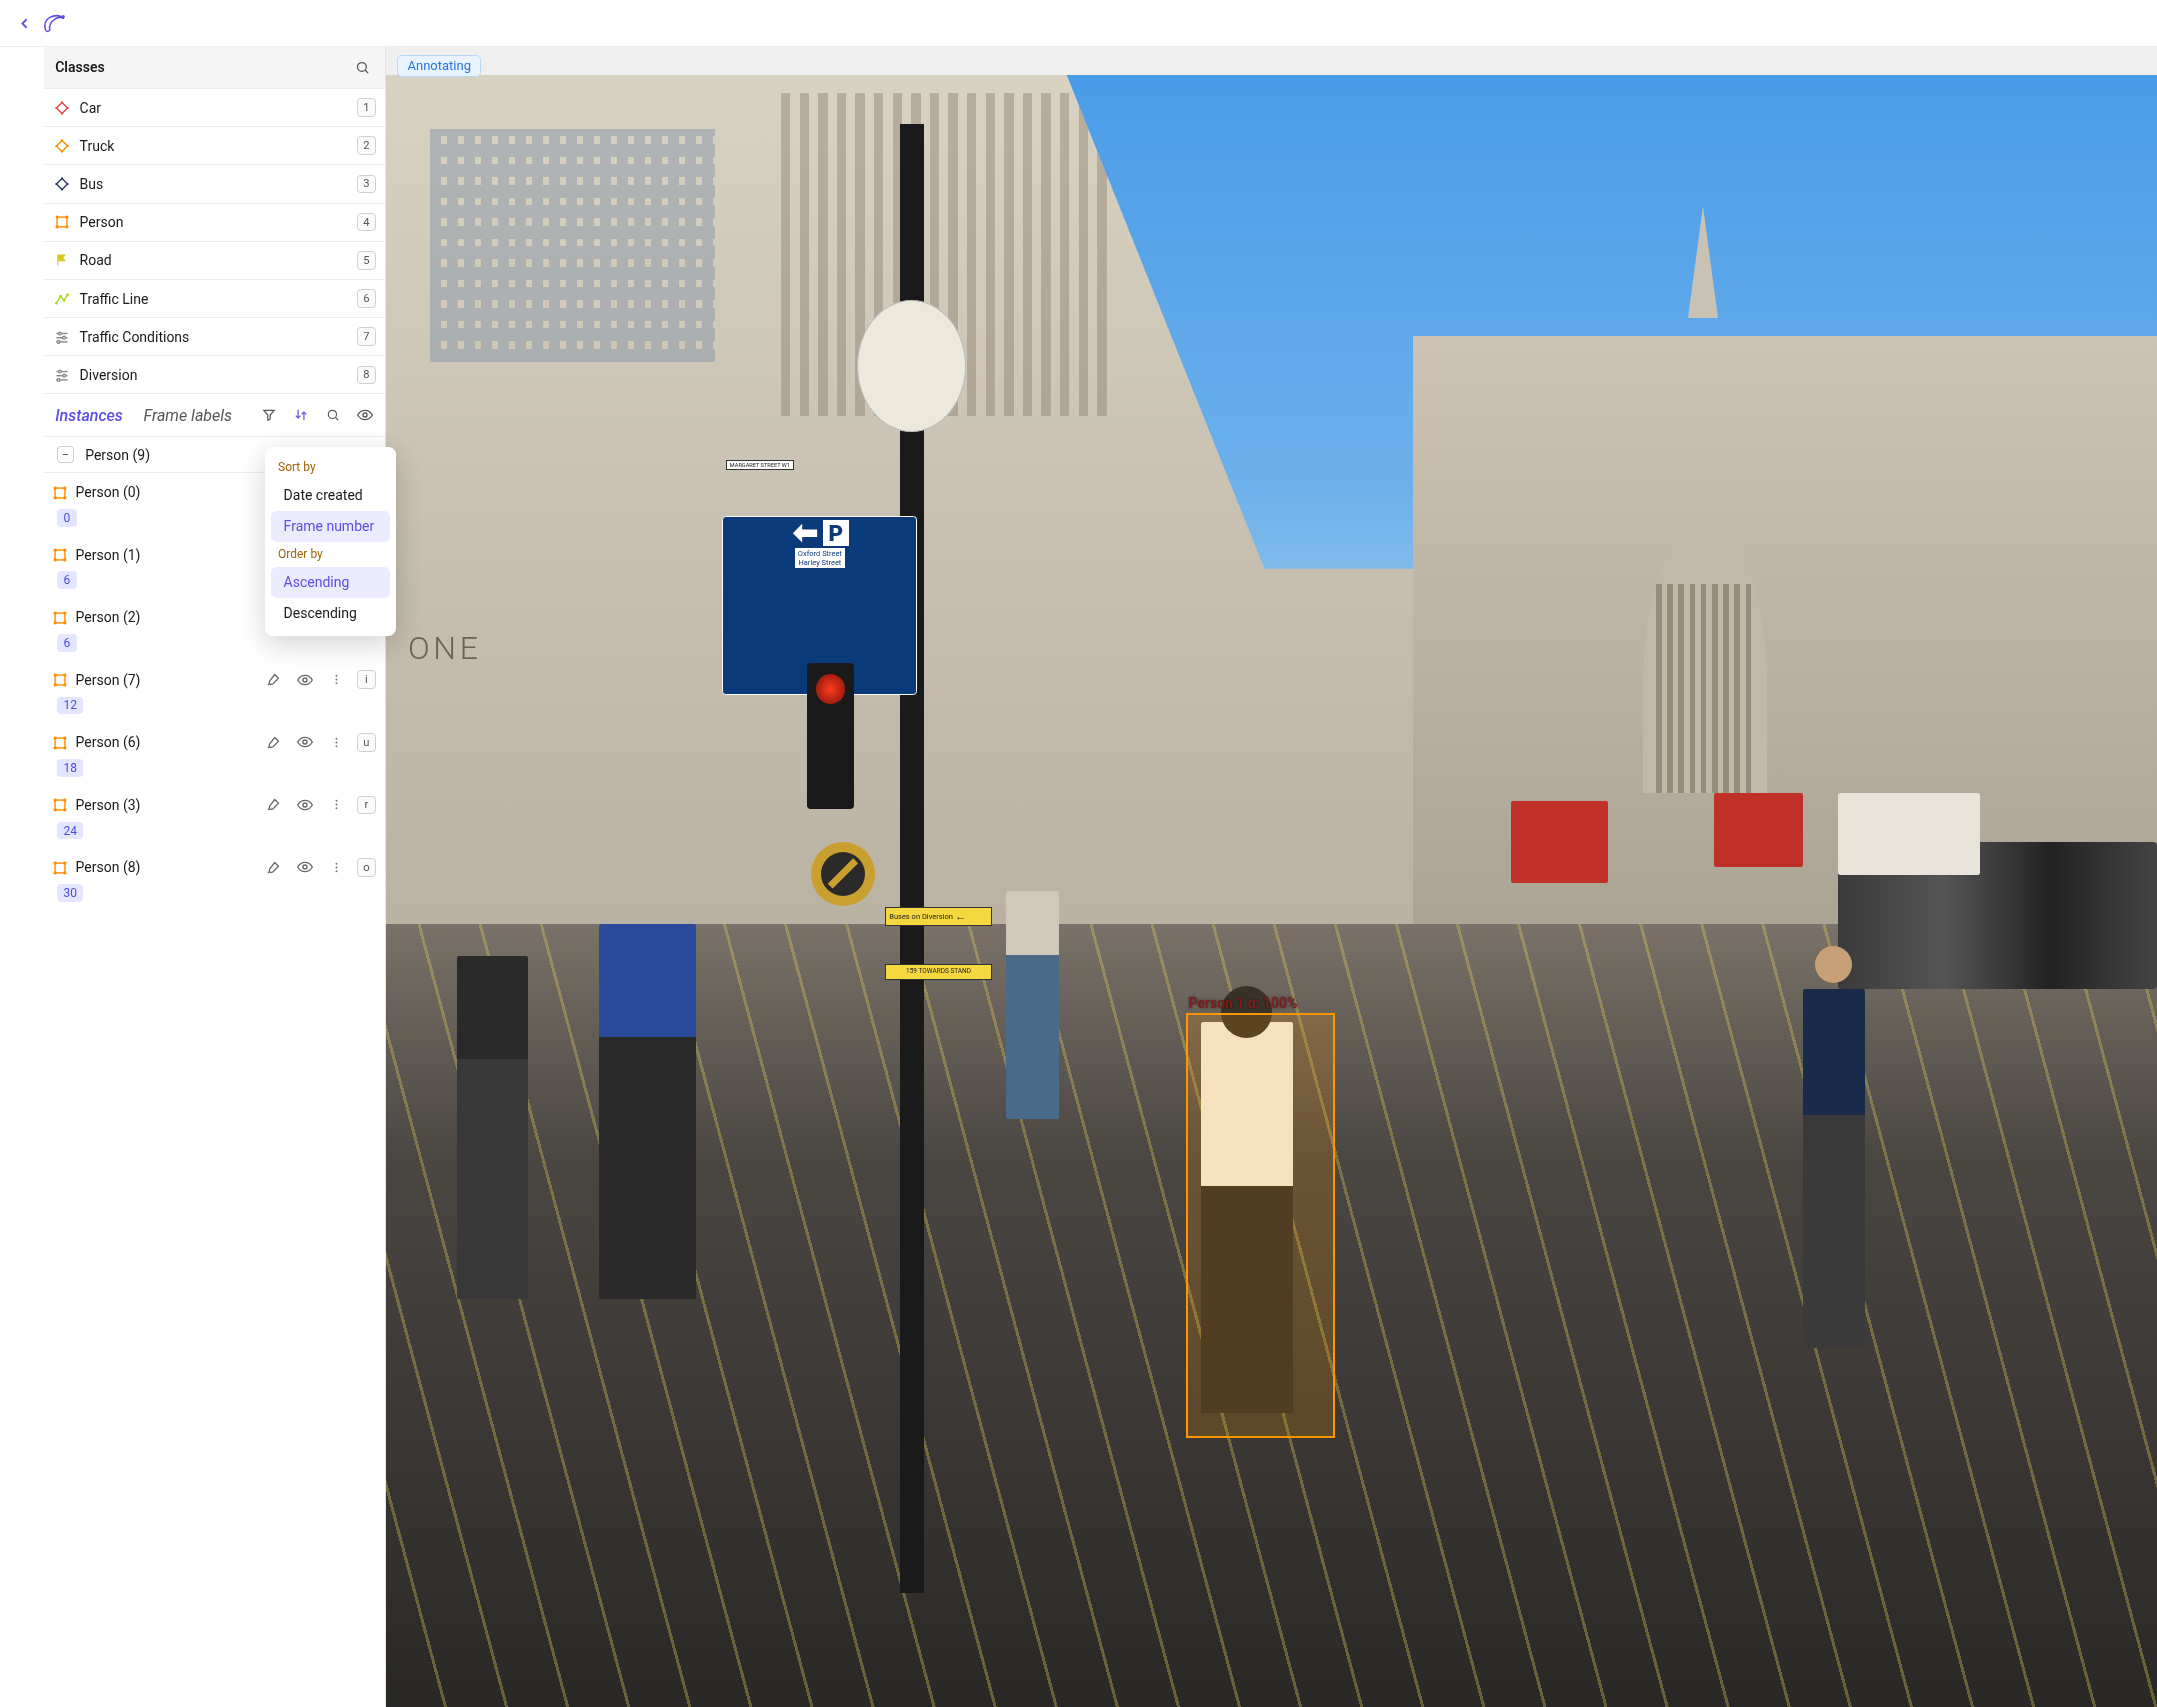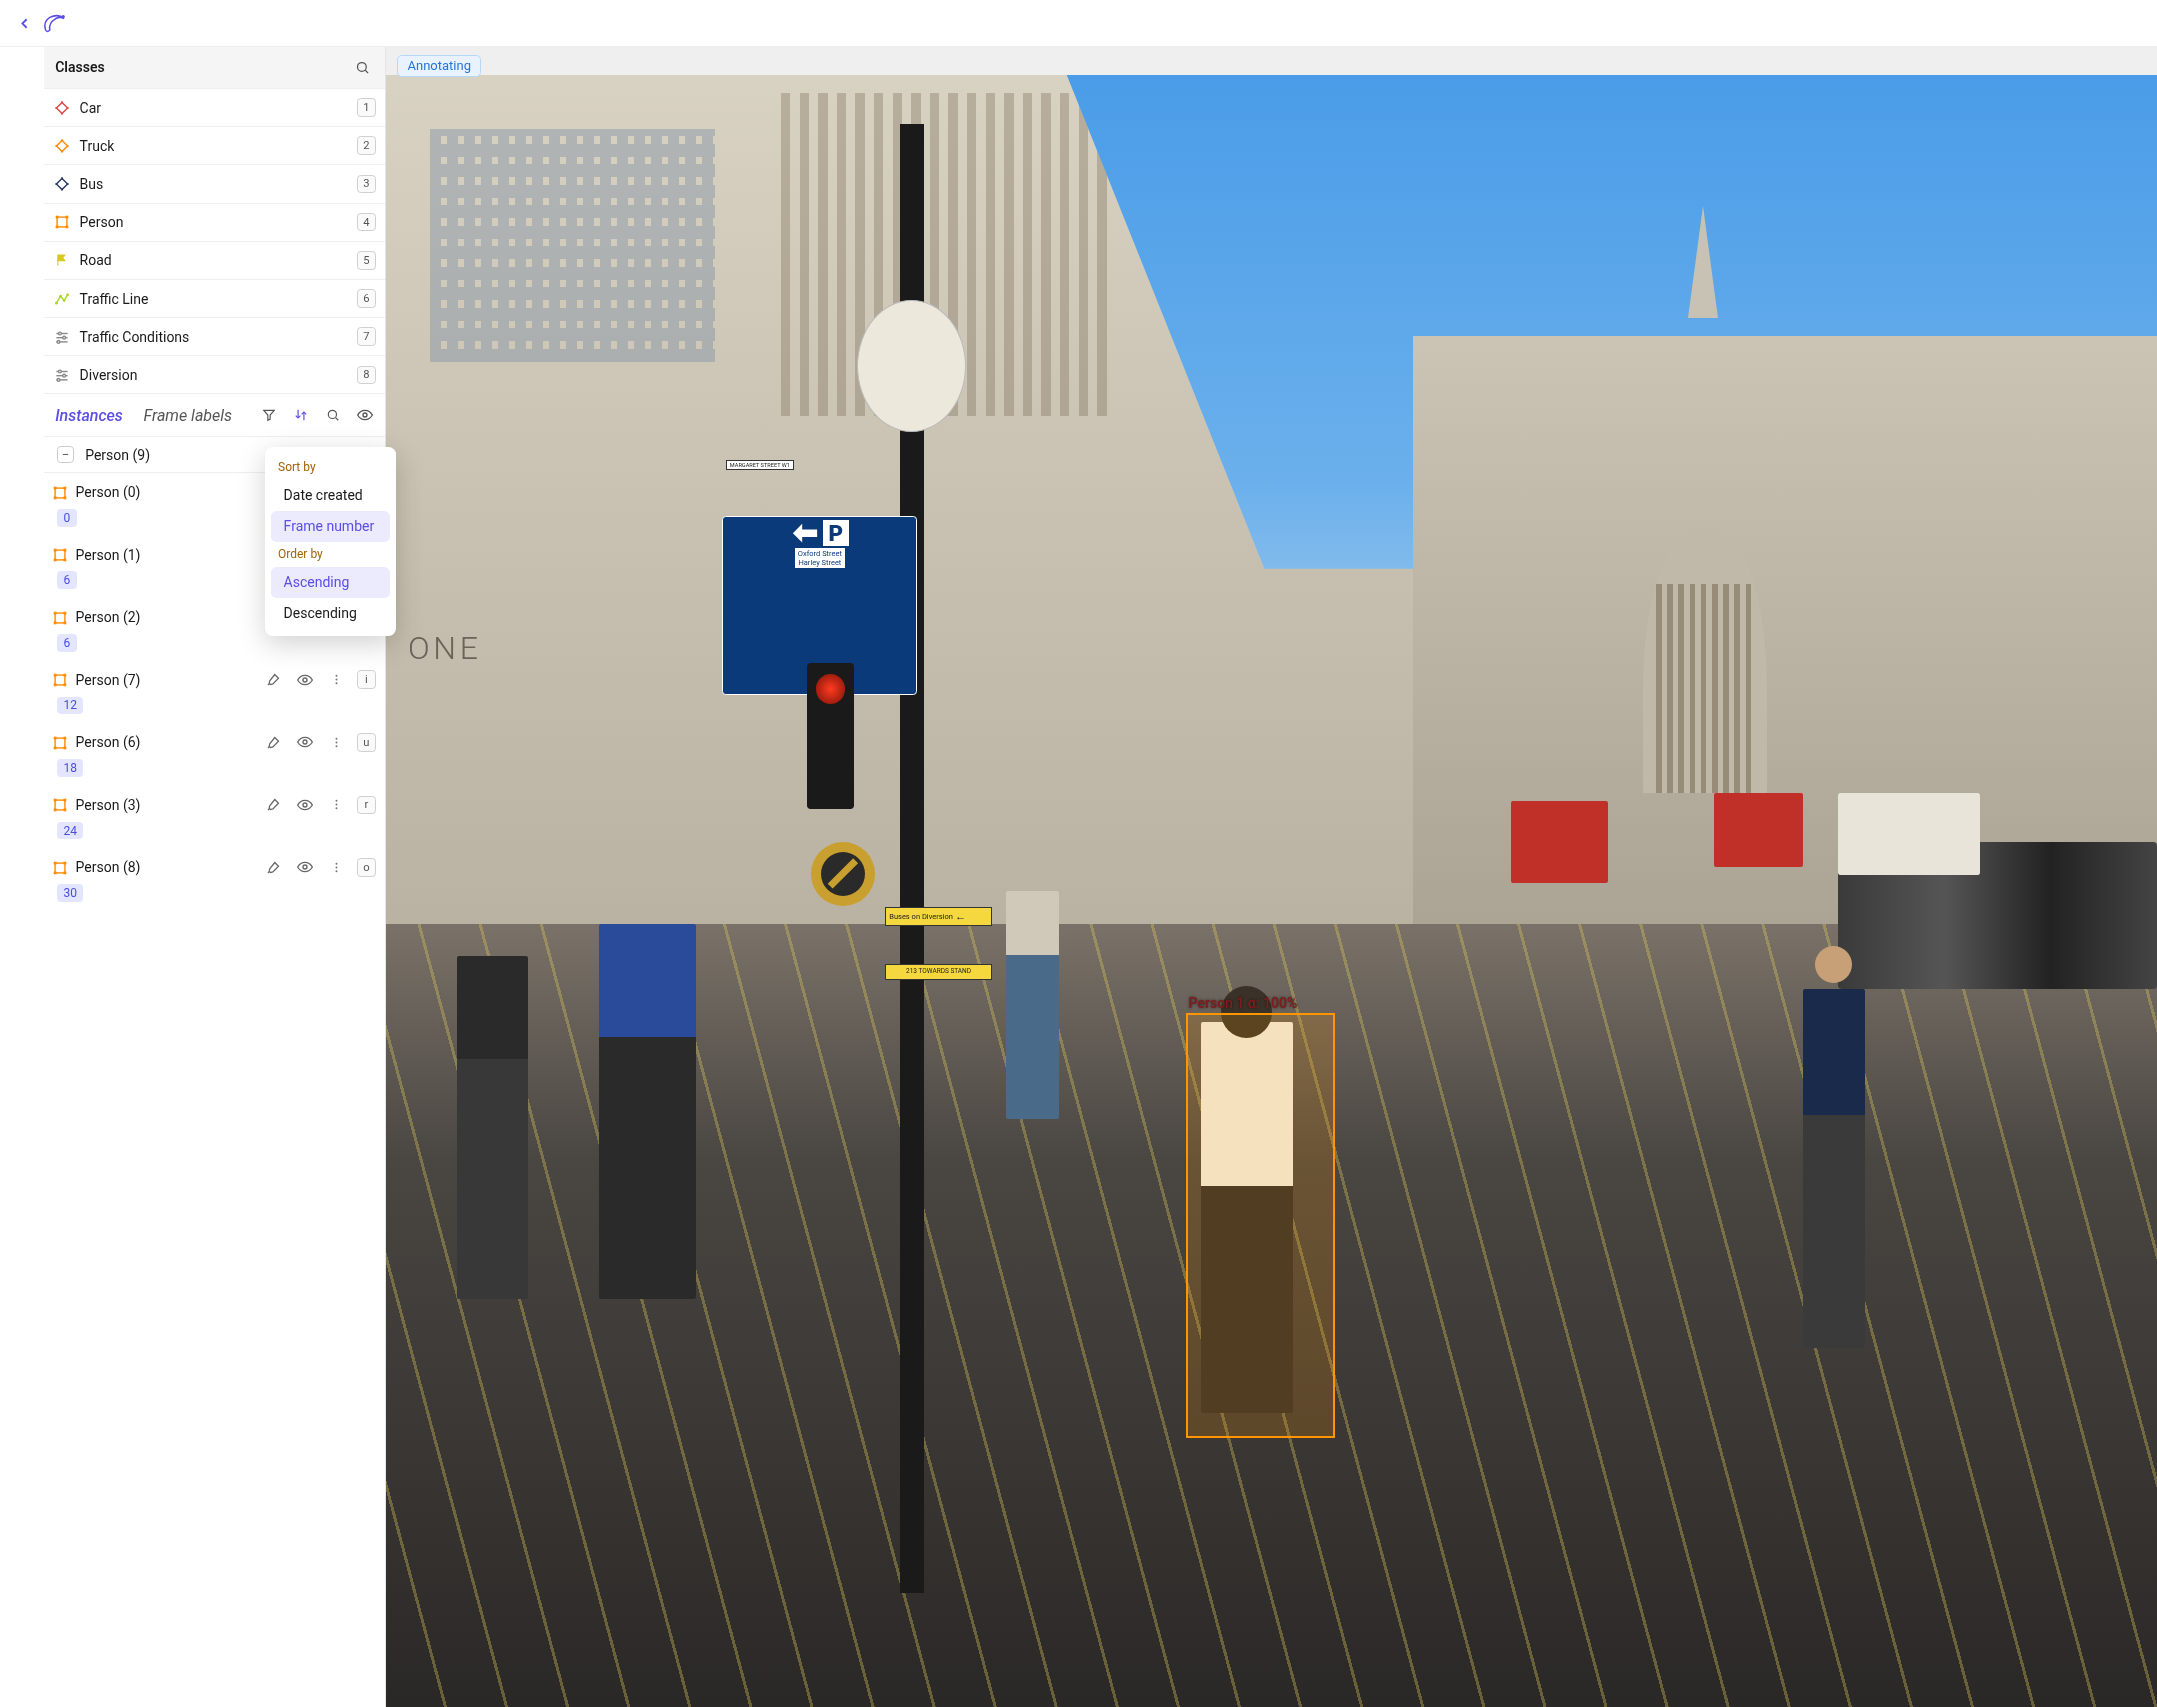--- a/index.html
+++ b/index.html
@@ -491,21 +491,21 @@
         <div style="position:absolute; left:24%; top:47%; width:3.6%; aspect-ratio:1; background:#c9a030; border-radius:50%; display:flex; align-items:center; justify-content:center;">
           <div style="width:70%; height:70%; border-radius:50%; background:#2a2a2a; position:relative;">
             <div style="position:absolute; left:10%; top:42%; width:80%; height:16%; background:#c9a030; transform:rotate(-45deg);"></div>
           </div>
         </div>
 
         <div style="position:absolute; left:28.2%; top:51%; width:6%; background:#f5d840; border:0.9px solid #333; font-size:7.5px; padding:1.9px 2.8px; color:#222; display:flex; align-items:center; gap:1.9px;">
           <span>Buses on Diversion</span>
           <span style="font-size:11.2px;">←</span>
         </div>
-        <div style="position:absolute; left:28.2%; top:54.5%; width:6%; background:#f5d840; border:0.9px solid #333; font-size:6.5px; padding:2.8px; color:#222; text-align:center; line-height:1.2;">213 TOWARDS STAND</div>
+        <div style="position:absolute; left:28.2%; top:54.5%; width:6%; background:#f5d840; border:0.9px solid #333; font-size:6.5px; padding:2.8px; color:#222; text-align:center; line-height:1.2;">159 TOWARDS STAND</div>
 
         <div class="ped" style="left:12%; top:52%; width:5.5%; height:23%; background:linear-gradient(180deg,#2a4a9a 30%,#2a2a2a 30%);"></div>
         <div class="ped" style="left:4%; top:54%; width:4%; height:21%; background:linear-gradient(180deg,#2a2a2a 30%,#383838 30%);"></div>
         <div class="ped" style="left:35%; top:50%; width:3%; height:14%; background:linear-gradient(180deg,#d0c8b8 28%,#4a6a8a 28%);"></div>
         <div class="ped" style="left:80%; top:56%; width:3.5%; height:22%; background:linear-gradient(180deg,#1a2a4a 35%,#3a3a3a 35%);">
           <div style="position:absolute; left:20%; top:-12%; width:60%; aspect-ratio:1; background:#c8a078; border-radius:50%;"></div>
         </div>
 
         <div class="ped" style="left:46%; top:58%; width:5.2%; height:24%; background:linear-gradient(180deg,#f5f2ea 42%,#2a2a2a 42%);">
           <div style="position:absolute; left:22%; top:-9%; width:56%; aspect-ratio:1; background:#3a3228; border-radius:50%;"></div>

